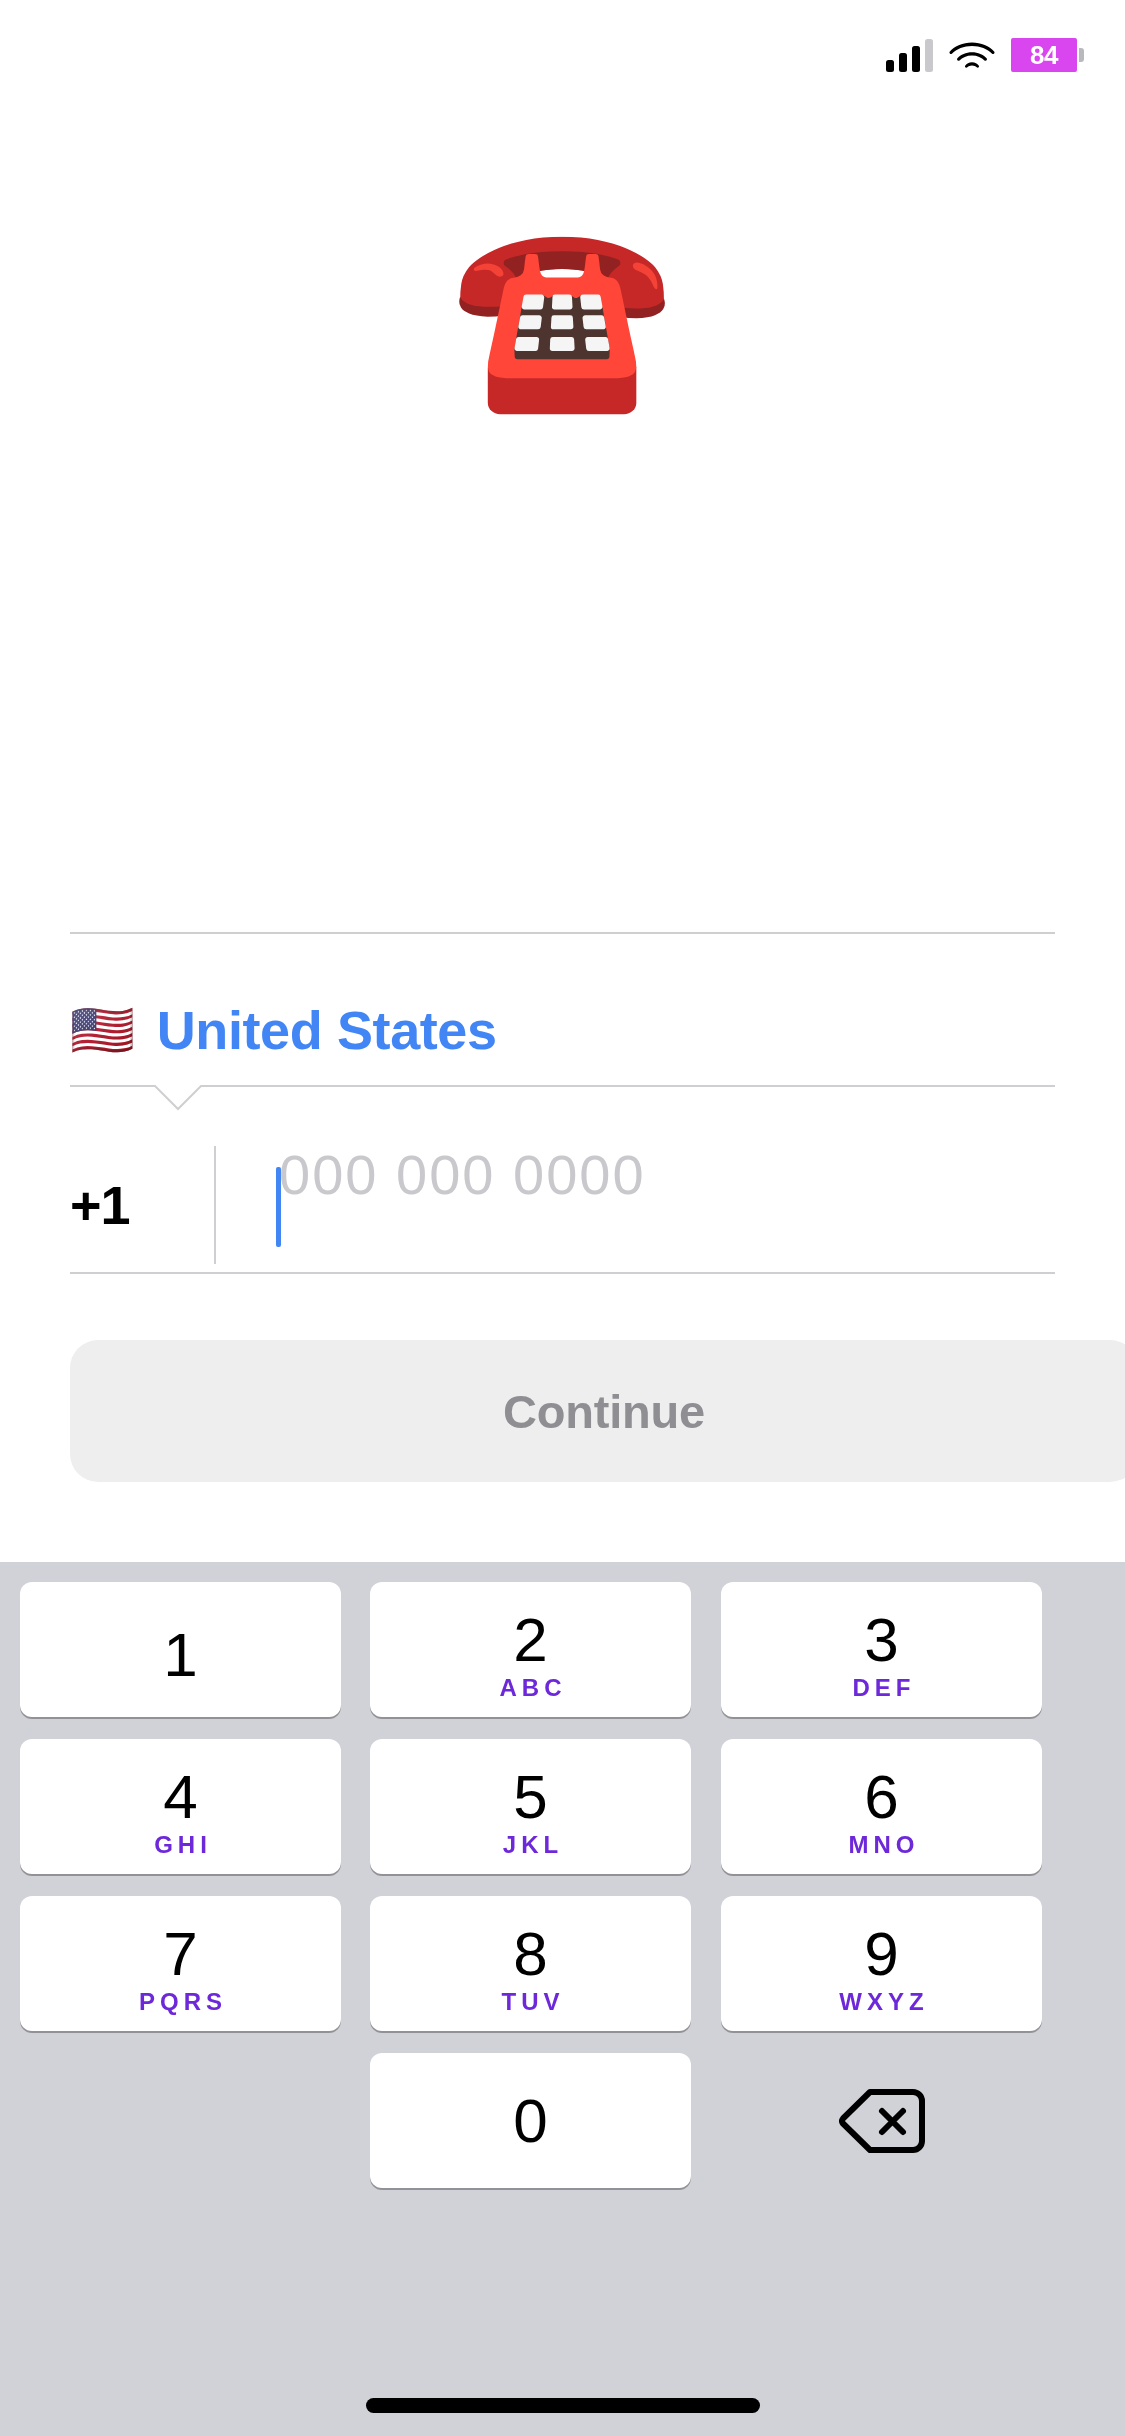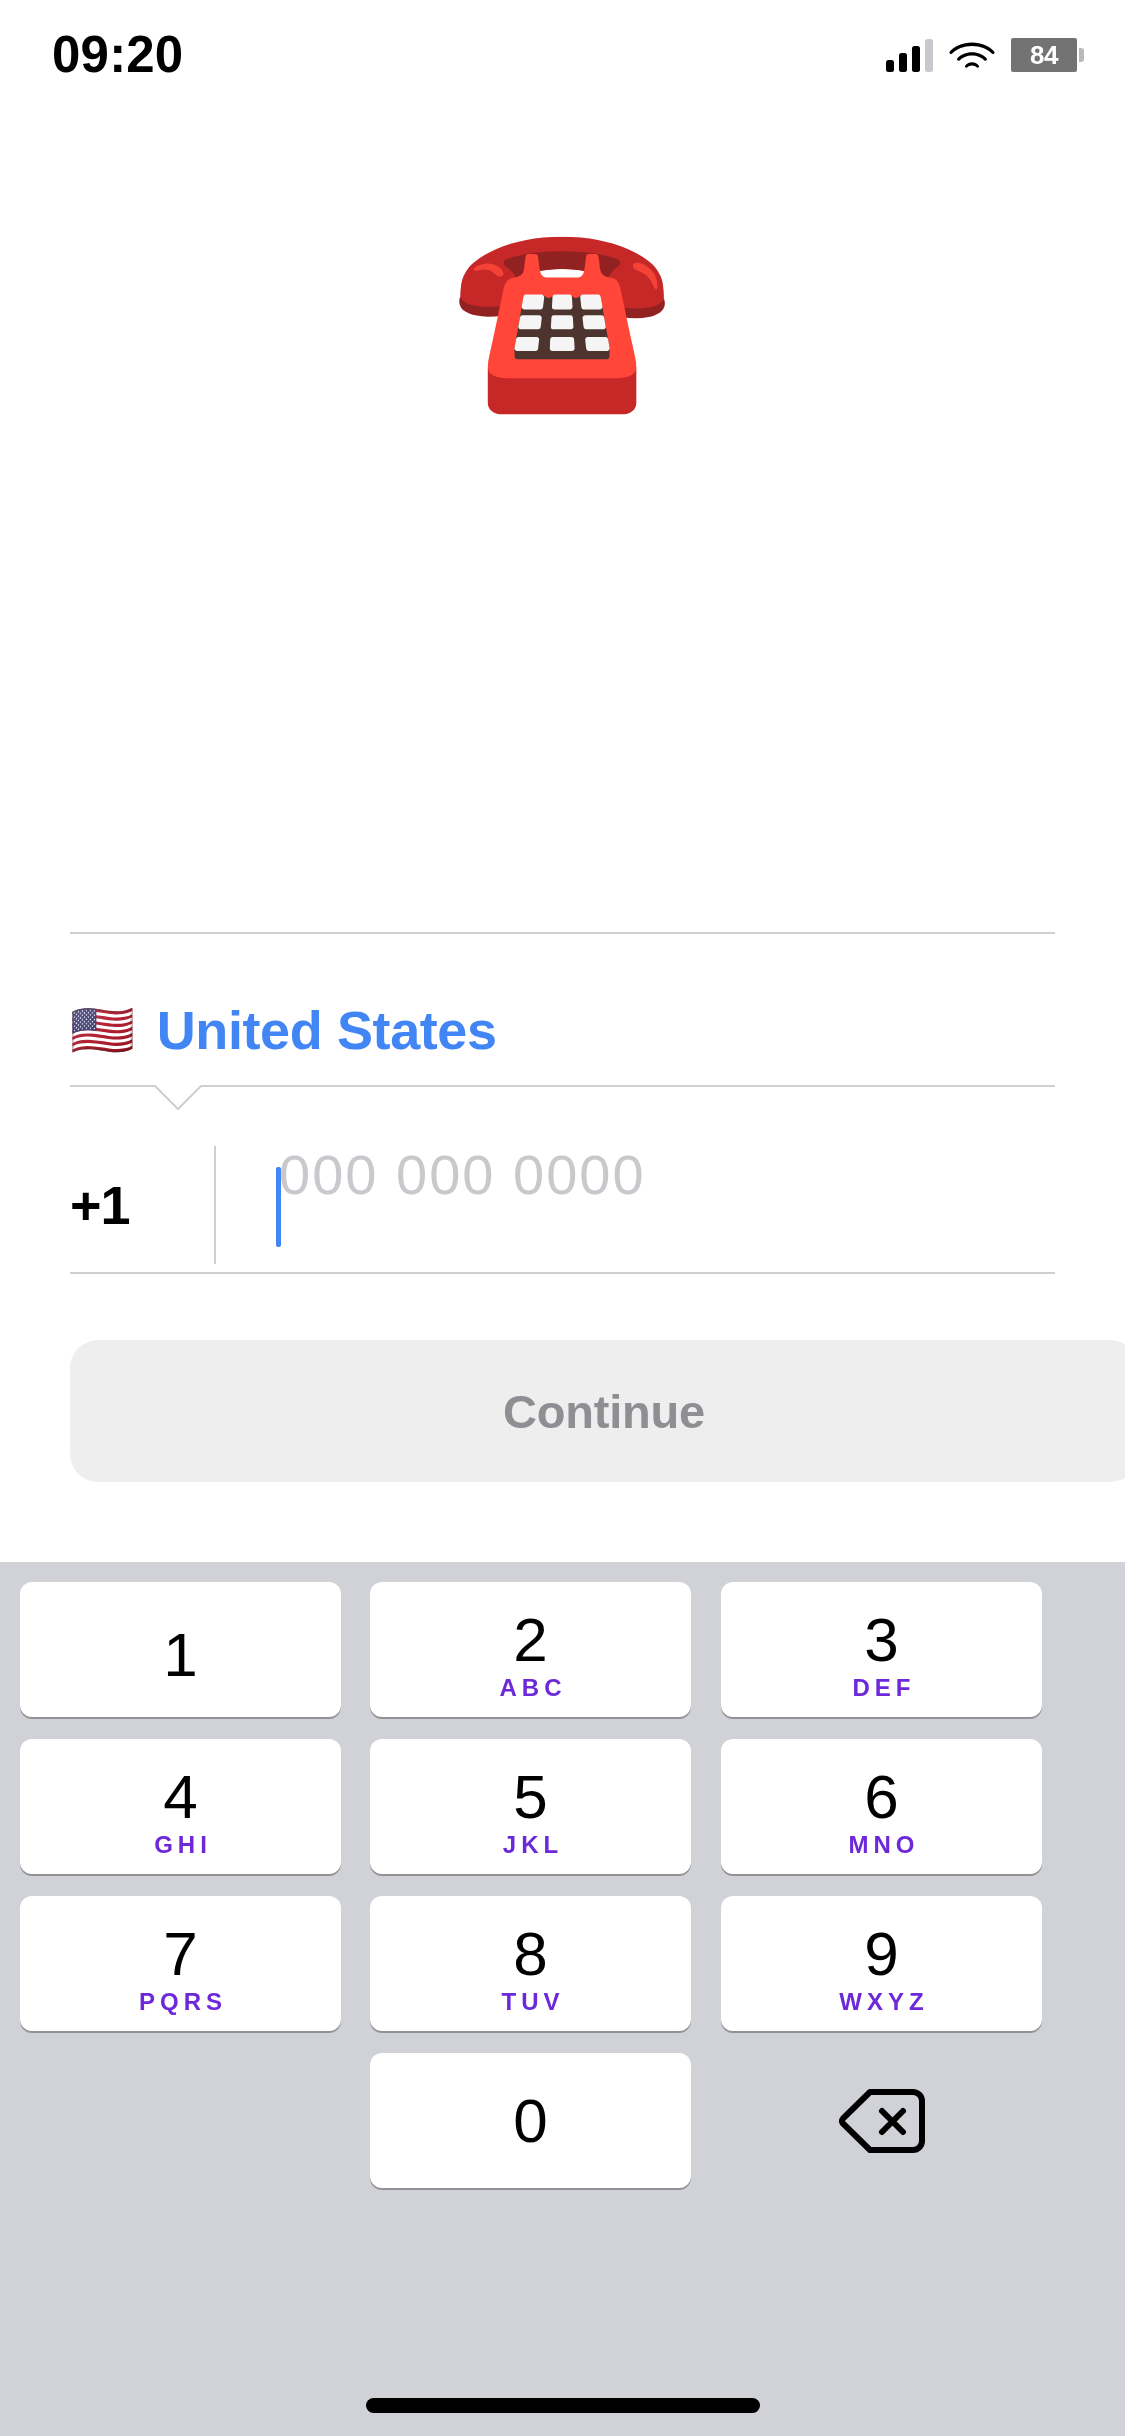--- a/index.html
+++ b/index.html
@@ -43,21 +43,21 @@
   .sig-bars i:nth-child(2){ height:19px; }
   .sig-bars i:nth-child(3){ height:26px; }
   .sig-bars i:nth-child(4){ height:33px; background:#c9c9cd; }
 
   .wifi-icon{ width:46px; height:34px; display:block; }
 
   .battery{
     position:relative;
     width:66px; height:34px;
     border-radius:2px;
-    background:#737373;
+    background:#d946ef;
     display:flex; align-items:center; justify-content:center;
   }
   .battery:after{
     content:"";
     position:absolute; right:-7px; top:10px;
     width:5px; height:14px;
     border-radius:0 3px 3px 0;
     background:#b8b8bd;
   }
   .battery span{
@@ -250,21 +250,20 @@
     border-radius:10px;
     background:#000;
   }
 </style>
 </head>
 <body>
 
 <div id="screen">
 
   <div id="status-bar">
-    <div id="status-time">09:20</div>
     <div id="status-right">
       <span class="sig-bars">
         <i></i>
           <i></i>
           <i></i>
           <i></i>
       </span>
       <span>
         <svg class="wifi-icon" viewBox="0 0 46 34">
           <path d="M23 4.5C13.8 4.5 5.6 8.2 0.9 13.4c-1.3 1.4 0.5 3.6 2 2.3C7.6 11.1 14.8 8 23 8s15.4 3.1 20.1 7.7c1.5 1.3 3.3-0.9 2-2.3C40.4 8.2 32.2 4.5 23 4.5z" fill="#000"></path>

